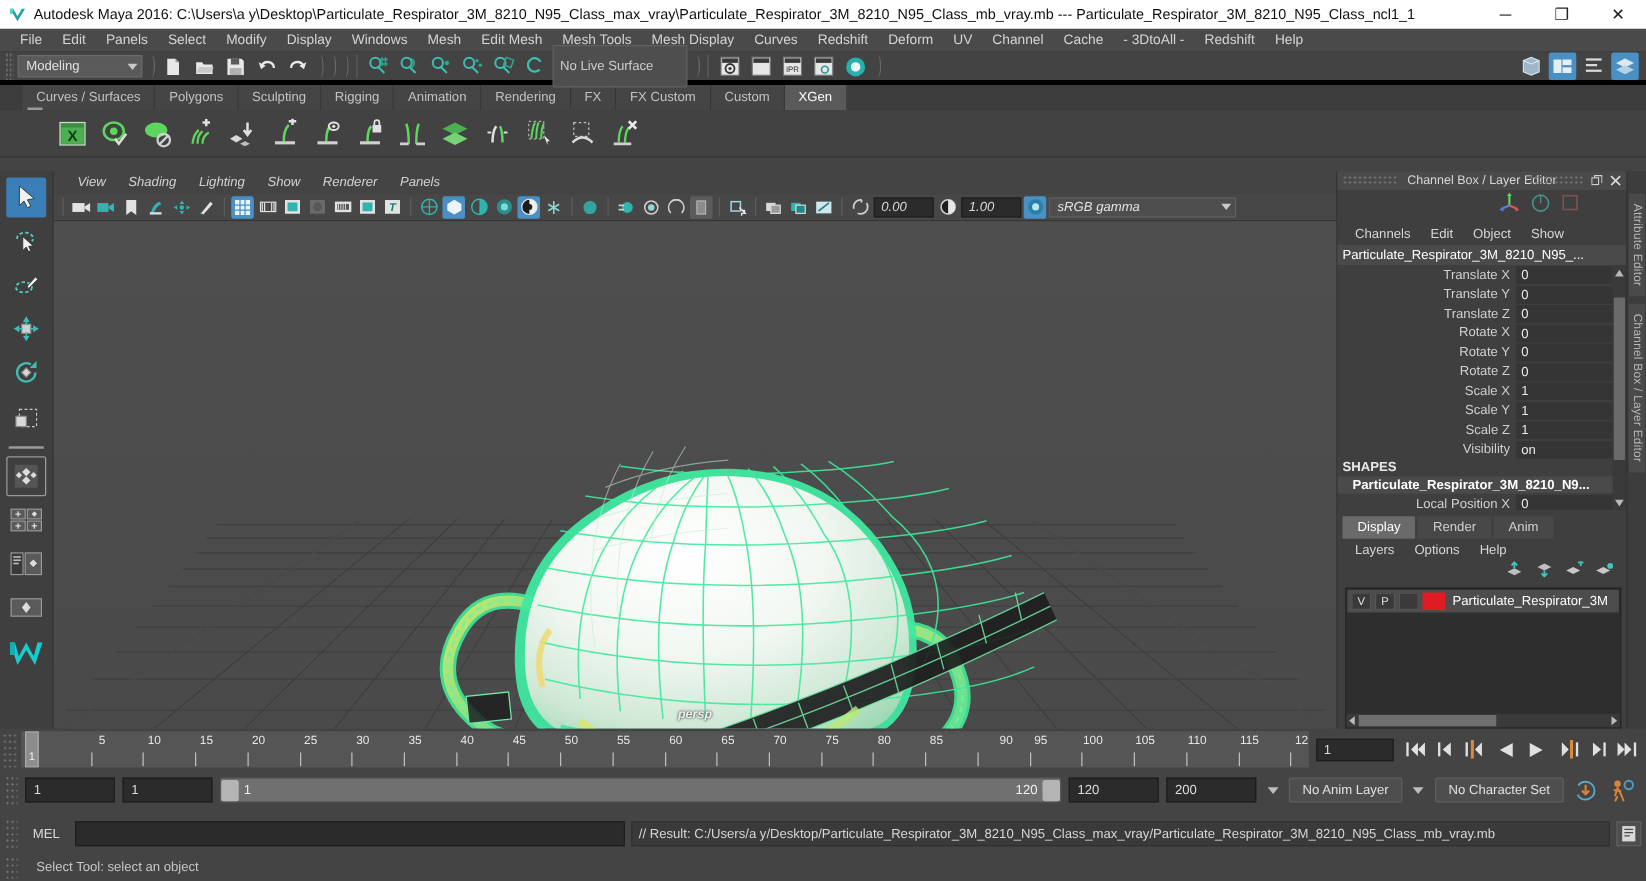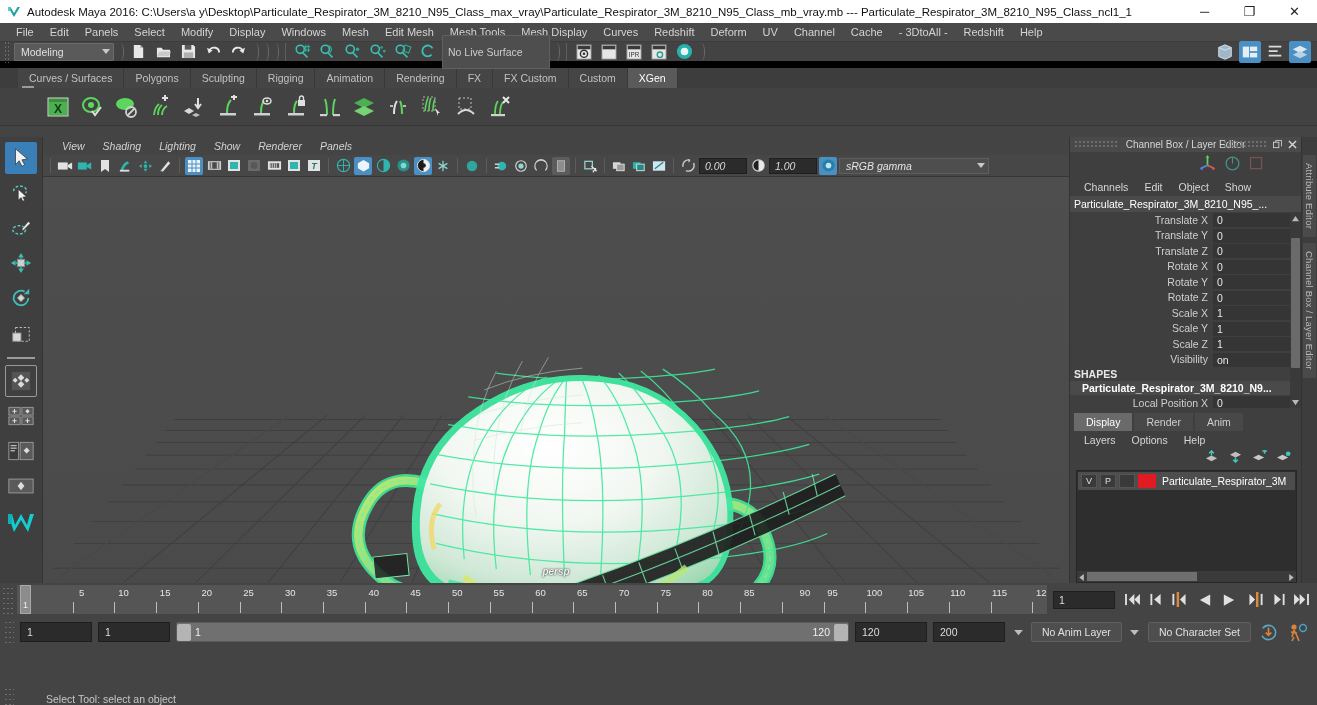--- a/index.html
+++ b/index.html
@@ -29,21 +29,21 @@
   
   .menubar{
     height:19px; background:#4a4a4a; display:flex; align-items:center;
     padding-left:8px; gap:0px; border-bottom:1px solid #3d3d3d;
   }
   .menubar .mi{ font-size:11px; color:#d4d4d4; padding:2px 8px; white-space:nowrap; }
 
   
   .statusline{
     height:26px; background:#434343; display:flex; align-items:center;
-    padding-left:4px; gap:3px; border-bottom:7px solid #000000; position:relative;
+    padding-left:4px; gap:3px; border-bottom:4px solid #000000; position:relative;
   }
   .grip{ width:7px;height:22px; flex:0 0 auto;
     background-image:
       radial-gradient(circle,#6e6e6e 1px, transparent 1px);
     background-size:3px 4px; opacity:.85; }
   .modeselect{
     width:100px;height:18px;background:#5a5a5a;border:1px solid #6a6a6a;
     display:flex;align-items:center;justify-content:space-between;
     padding:0 3px 0 6px; font-size:10.5px;color:#e0e0e0;border-radius:1px;
   }
@@ -190,21 +190,21 @@
     background-size:4px 5px;flex:0 0 auto;}
   .mellbl{font-size:10.5px;color:#dcdcdc;width:36px;text-align:center;}
   .melinput{width:440px;height:20px;background:#2b2b2b;border:1px solid #1e1e1e;}
   .resultbar{flex:1;height:20px;background:#3a3a3a;border:1px solid #303030;color:#d6d6d6;
              font-size:10.5px;display:flex;align-items:center;padding-left:5px;overflow:hidden;white-space:nowrap;}
   .scriptbtn{width:20px;height:20px;background:#4e4e4e;border:1px solid #5d5d5d;margin-right:4px;
              display:flex;align-items:center;justify-content:center;}
 
   
   .helpline{position:absolute;left:0;top:682px;width:1317px;height:23px;background:#444;
-            display:flex;align-items:flex-end;gap:22px;padding-left:4px;}
+            display:flex;align-items:center;gap:5px;padding-left:4px;}
   .helptext{font-size:10.5px;color:#c6c6c6;padding-left:10px;}
 </style>
 </head>
 <body>
 
 <div id="app">
 
   <div class="titlebar">
     <div class="title-logo">
       <svg width="14" height="14" viewBox="0 0 14 14">
@@ -1285,19 +1285,31 @@
     </div>
     <div class="dd" style="width:26px;margin-right:6px;">
       <svg width="20" height="20" viewBox="0 0 20 20">
           <circle cx="6" cy="5" r="2.6" fill="#d9833a"></circle>
           <path d="M6 8 l-2 7 M6 8 l3 6 M3 10 l6 1 M6 15 l-2 4 M9 14 l2 5" stroke="#d9833a" stroke-width="1.6" fill="none"></path>
           <circle cx="15" cy="6" r="3.4" fill="none" stroke="#4a9ec4" stroke-width="1.5"></circle>
         </svg>
     </div>
   </div>
 
+  <div class="cmdline">
+    <div class="cgrip"></div>
+    <div class="mellbl">MEL</div>
+    <div class="melinput"></div>
+    <div class="resultbar">// Result: C:/Users/a y/Desktop/Particulate_Respirator_3M_8210_N95_Class_max_vray/Particulate_Respirator_3M_8210_N95_Class_mb_vray.mb</div>
+    <div class="scriptbtn">
+      <svg width="14" height="14" viewBox="0 0 16 16">
+          <rect x="2" y="1" width="12" height="14" fill="#d8d8d8"></rect>
+          <path d="M4 4 h8 M4 7 h8 M4 10 h5" stroke="#4a4a4a" stroke-width="1.2"></path>
+        </svg>
+    </div>
+  </div>
 
   <div class="helpline">
     <div class="cgrip" style="height:18px;"></div>
     <div class="helptext">Select Tool: select an object</div>
   </div>
 
 </div>
 
 </body></html>

